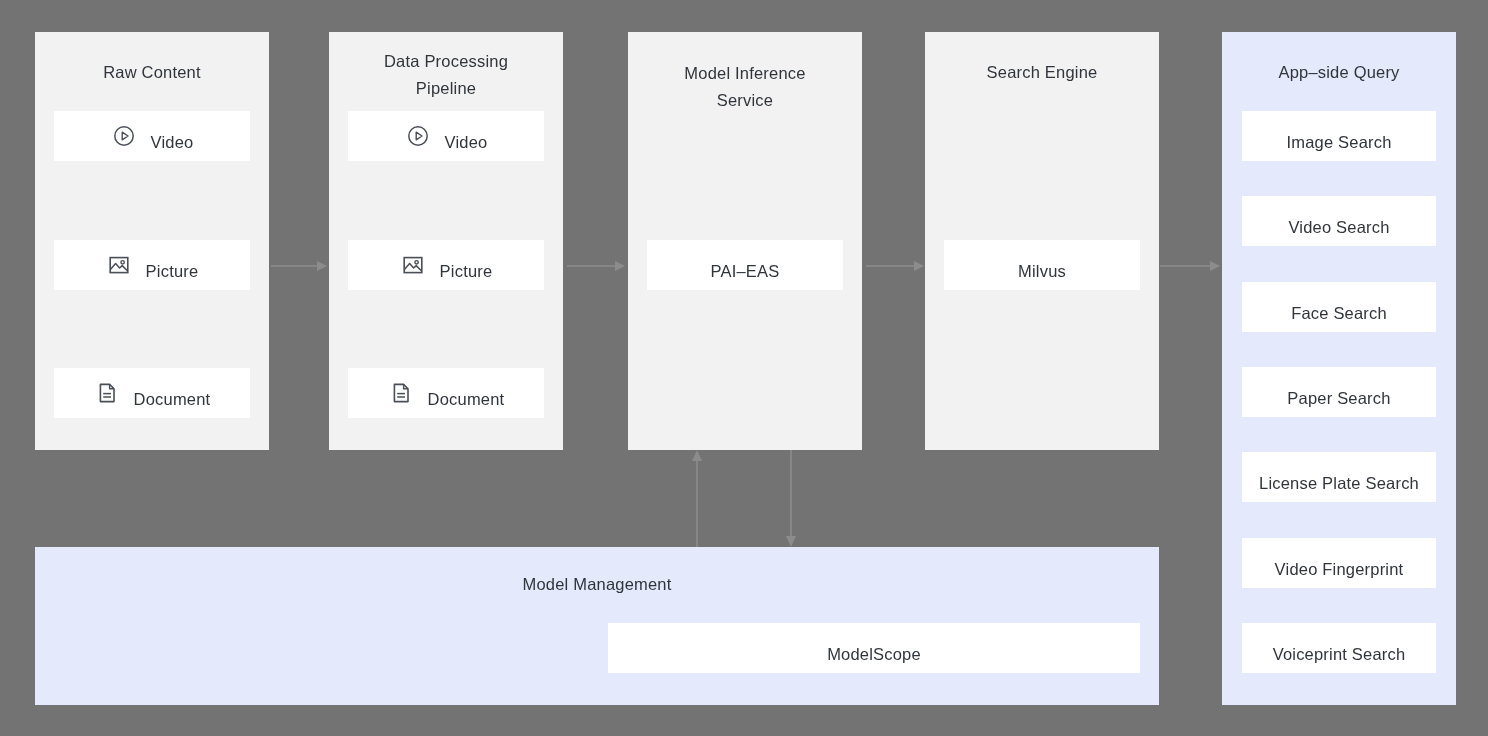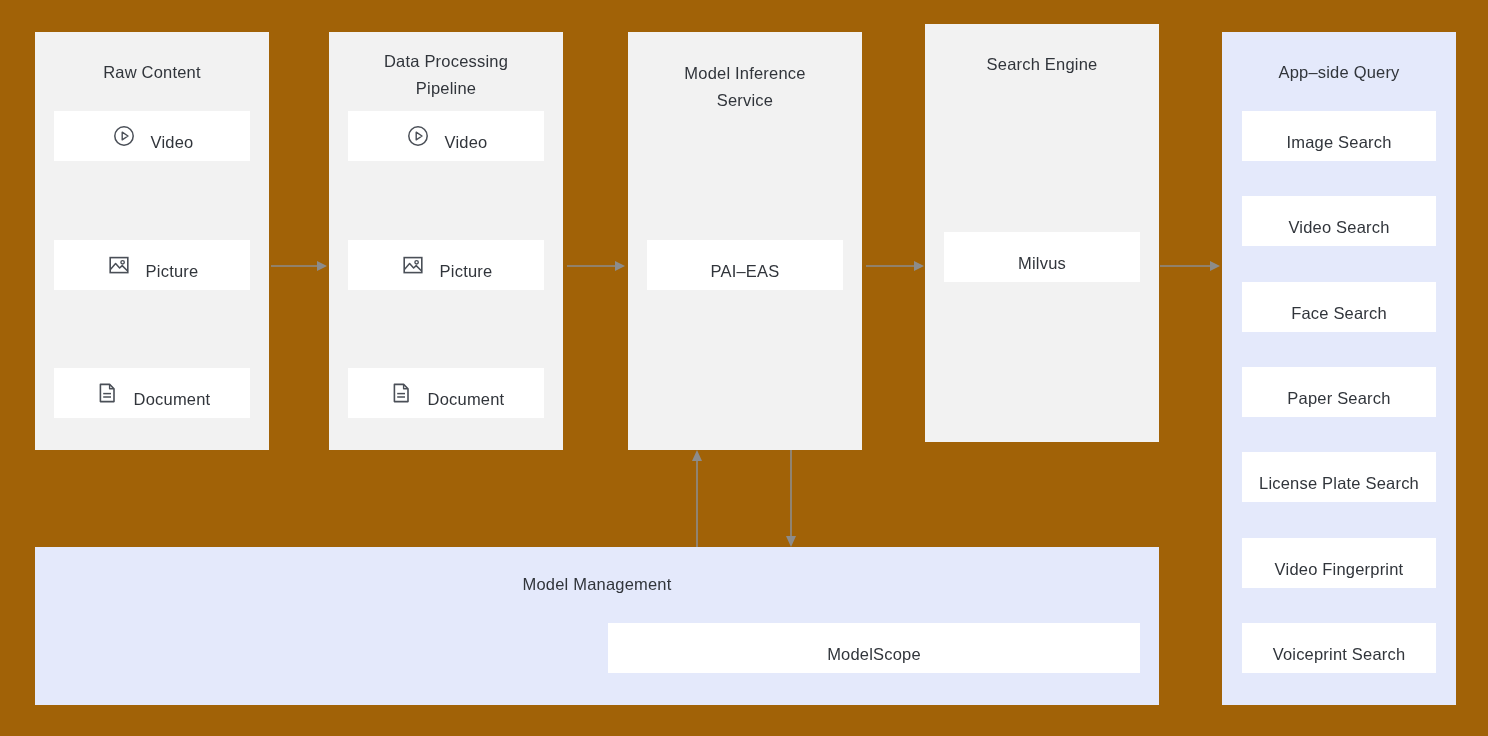--- a/index.html
+++ b/index.html
@@ -11,21 +11,21 @@
     width: 1488px;
     height: 736px;
     font-family: "Liberation Sans", "DejaVu Sans", sans-serif;
     color: #31353b;
     overflow: hidden;
   }
   #diagram {
     position: relative;
     width: 1488px;
     height: 736px;
-    background: #a16207;
+    background: #737373;
   }
 
   
   .panel {
     position: absolute;
     box-sizing: border-box;
   }
   .panel.gray  { background: #f2f2f2; }
   .panel.blue  { background: #e4e9fb; }
 
@@ -174,21 +174,21 @@
     </div>
   </div>
 
   <div class="arrow-h" style="left:866px; top:258px; width:58px; height:16px;">
     <svg width="58" height="16" viewBox="0 0 58 16">
       <line x1="0" y1="8" x2="48" y2="8" stroke="#8c8c8c" stroke-width="1.6"></line>
       <path d="M48 3 L58 8 L48 13 Z" fill="#8c8c8c"></path>
     </svg>
   </div>
 
-  <div class="panel gray" style="left:925px; top:24px; width:234px; height:418px;">
+  <div class="panel gray" style="left:925px; top:32px; width:234px; height:418px;">
     <div class="panel-title" style="top:27px;">Search Engine</div>
 
     <div class="item" style="left:19px; top:208px; width:196px; height:50px;">
       <span class="lbl">Milvus</span>
     </div>
   </div>
 
   <div class="arrow-h" style="left:1160px; top:258px; width:60px; height:16px;">
     <svg width="60" height="16" viewBox="0 0 60 16">
       <line x1="0" y1="8" x2="50" y2="8" stroke="#8c8c8c" stroke-width="1.6"></line>

